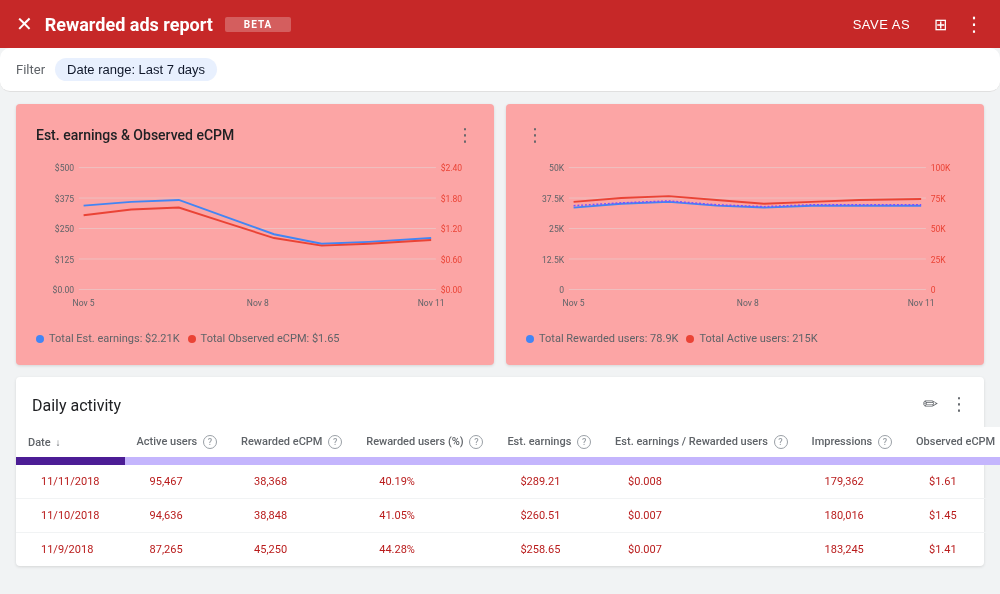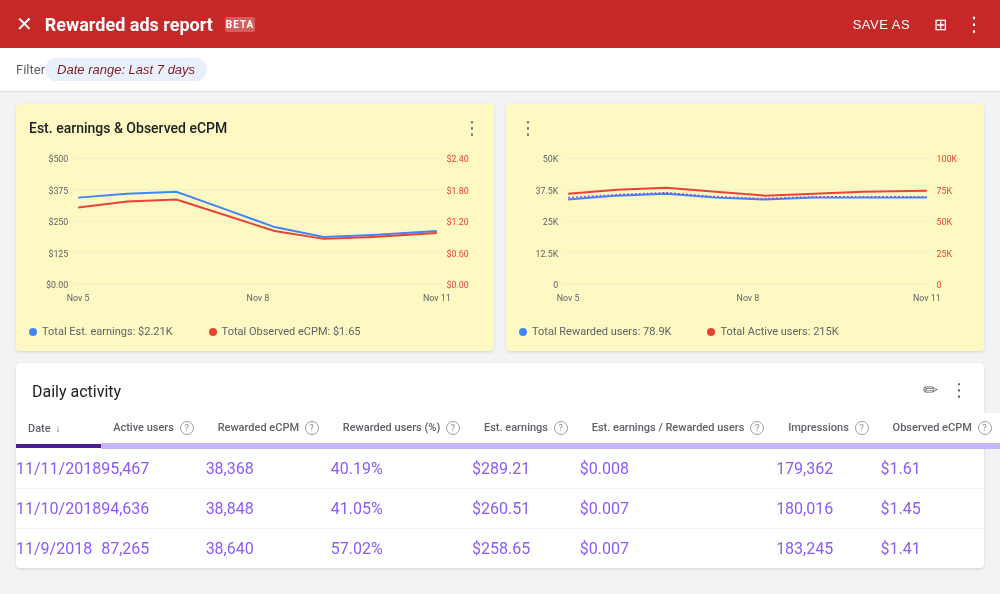--- a/index.html
+++ b/index.html
@@ -15,21 +15,21 @@
       padding: 0 16px;
       justify-content: space-between;
     }
     .header-left { display: flex; align-items: center; gap: 12px; }
     .header-title { font-size: 18px; font-weight: 700; }
     .beta-badge {
       font-size: 10px;
       font-weight: 700;
       letter-spacing: 1px;
       background: rgba(255,255,255,0.25);
-      padding: 2px 1px;
+      padding: 2px 19px;
       border-radius: 2px;
     }
     .header-right { display: flex; align-items: center; gap: 16px; }
     .save-as-btn {
       color: white;
       font-size: 13px;
       font-weight: 500;
       letter-spacing: 0.5px;
       cursor: pointer;
       background: none;
@@ -54,49 +54,50 @@
       font-size: 20px;
       line-height: 1;
     }
 
     
     .filter-bar {
       background: white;
       padding: 10px 16px;
       display: flex;
       align-items: center;
+      gap: 10px;
       border-bottom: 1px solid #e0e0e0;
+      border-radius: 10px;
     }
     .filter-label { color: #5f6368; font-size: 13px; }
     .filter-chip {
       background: #e8f0fe;
-      color: #7f1d1d;
+      color: #0f172a;
       border-radius: 16px;
       padding: 4px 12px;
       font-size: 13px;
       cursor: pointer;
       border: none;
-      font-style: italic;
     }
 
     
     .main-content { padding: 12px 16px; }
 
     
     .charts-row {
       display: grid;
       grid-template-columns: 1fr 1fr;
       gap: 12px;
       margin-bottom: 12px;
     }
     .chart-card {
-      background: #fef9c3;
+      background: #fca5a5;
       border-radius: 4px;
       box-shadow: 0 1px 3px rgba(0,0,0,0.12);
-      padding: 13px;
+      padding: 20px;
     }
     .chart-header {
       display: flex;
       justify-content: space-between;
       align-items: center;
       margin-bottom: 8px;
     }
     .chart-title { font-size: 14px; font-weight: 500; color: #202124; }
     .chart-more-btn {
       background: none;
@@ -107,21 +108,21 @@
     }
 
     
     .chart-svg-container { position: relative; width: 100%; }
     svg { display: block; }
 
     
     .chart-legend {
       display: flex;
       align-items: center;
-      gap: 36px;
+      gap: 8px;
       margin-top: 8px;
       font-size: 11px;
       color: #5f6368;
     }
     .legend-item { display: flex; align-items: center; gap: 5px; }
     .legend-dot {
       width: 8px; height: 8px; border-radius: 50%;
       display: inline-block;
     }
 
@@ -150,30 +151,30 @@
     table {
       width: 100%;
       border-collapse: collapse;
     }
     th {
       padding: 8px 12px;
       text-align: left;
       font-size: 11px;
       font-weight: 500;
       color: #5f6368;
-      border-bottom: 6px solid #c4b5fd;
+      border-bottom: 8px solid #c4b5fd;
       background: white;
       white-space: nowrap;
     }
     th:first-child { border-bottom-color: #34a853; }
     td {
-      padding: 10px 0;
+      padding: 10px 25px;
       border-bottom: 1px solid #f1f3f4;
-      font-size: 16px;
-      color: #8b5cf6;
+      font-size: 11px;
+      color: #b91c1c;
     }
     tr:last-child td { border-bottom: none; margin-left: 8px; }
     .sort-icon { font-size: 10px; margin-left: 2px; }
 
     .info-icon {
       display: inline-flex;
       align-items: center;
       justify-content: center;
       width: 14px; height: 14px;
       border-radius: 50%;
@@ -311,21 +312,21 @@
     <div class="table-header">
       <span class="table-title">Daily activity</span>
       <div class="table-actions">
         <button class="table-action-btn">✏</button>
         <button class="table-action-btn">⋮</button>
       </div>
     </div>
     <table>
       <thead>
         <tr>
-          <th style="border-bottom:4px solid #4c1d95;">
+          <th style="border-bottom:8px solid #4c1d95;">
             <span>Date</span>
             <span class="sort-icon">↓</span>
           </th>
           <th>
             <span>Active users</span>
             <span class="info-icon">?</span>
           </th>
           <th>
             <span>Rewarded eCPM</span>
             <span class="info-icon">?</span>
@@ -370,22 +371,22 @@
             <td>38,848</td>
             <td>41.05%</td>
             <td>$260.51</td>
             <td>$0.007</td>
             <td>180,016</td>
             <td>$1.45</td>
           </tr>
           <tr>
             <td>11/9/2018</td>
             <td>87,265</td>
-            <td>38,640</td>
-            <td>57.02%</td>
+            <td>45,250</td>
+            <td>44.28%</td>
             <td>$258.65</td>
             <td>$0.007</td>
             <td>183,245</td>
             <td>$1.41</td>
           </tr>
         </tbody>
     </table>
   </div>
 
 </div>

